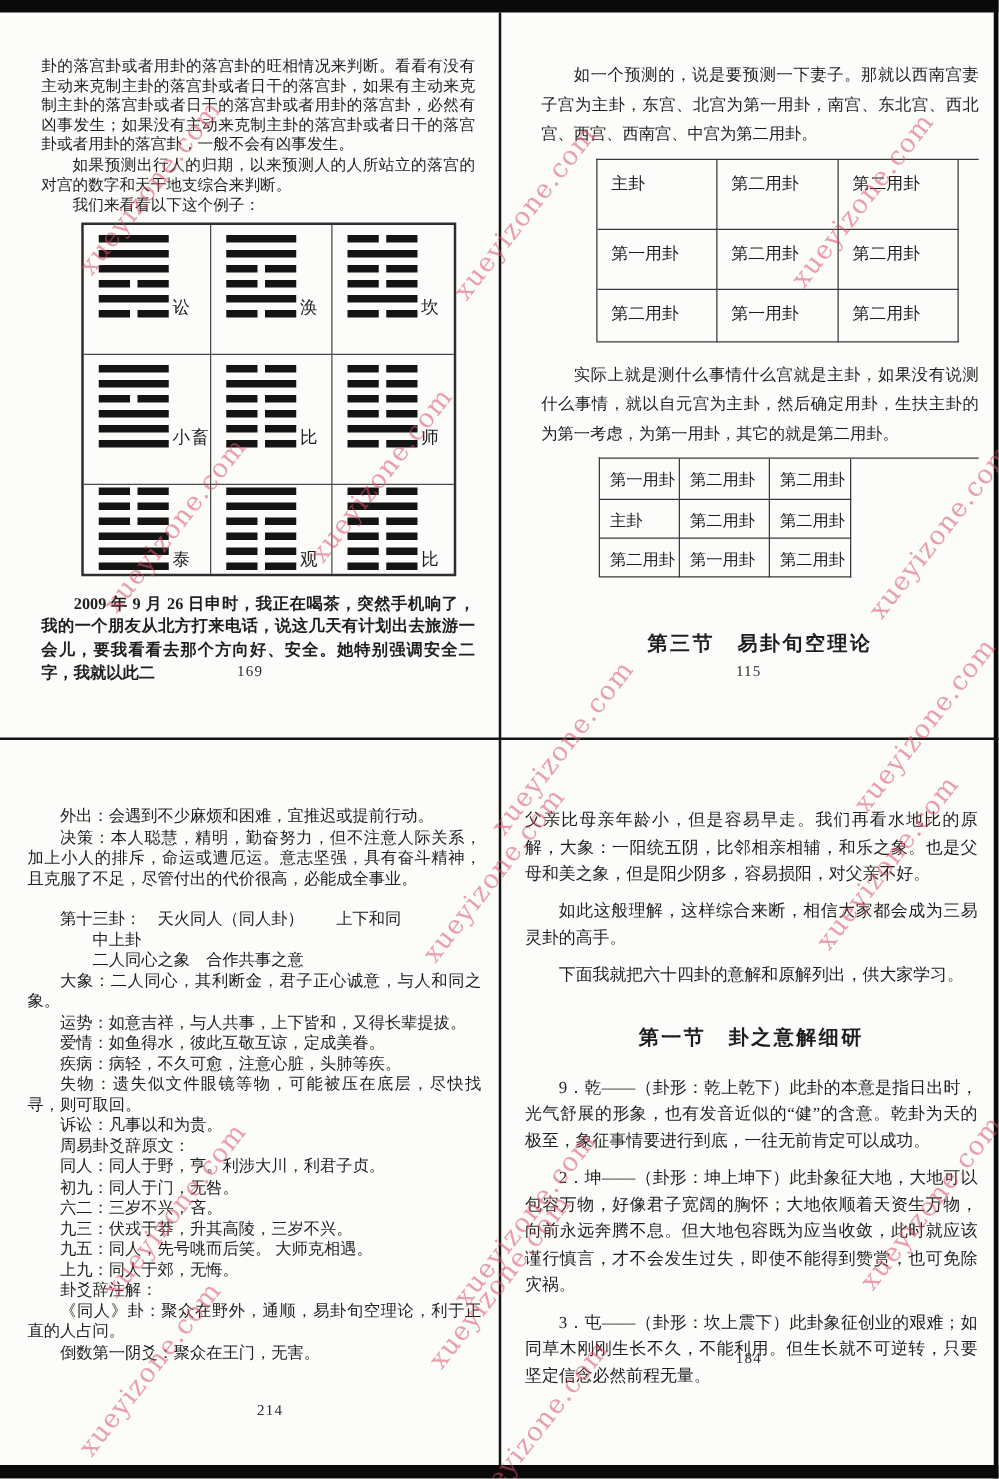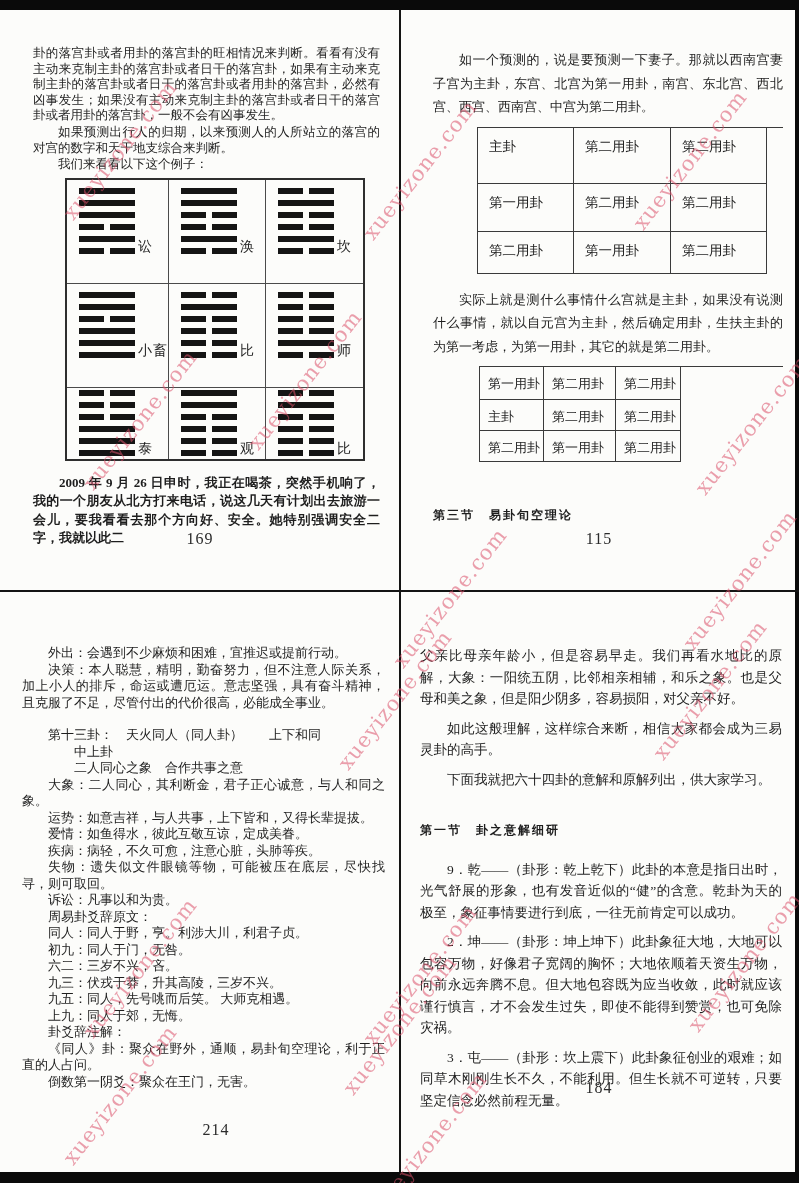--- a/index.html
+++ b/index.html
@@ -50,24 +50,24 @@
   .otable{display:grid;border-top:1.5px solid #3a3a3a;border-left:1.5px solid #3a3a3a;box-sizing:border-box;}
   .otable .ocell{border-right:1.5px solid #3a3a3a;border-bottom:1.5px solid #3a3a3a;box-sizing:border-box;}
   .t1{grid-template-columns:96px 97px 96px;grid-template-rows:56px 48px 42px;margin:8px 0 0 44px;}
   .t1 .ocell{padding:7px 0 0 11px;font-size:13.5px;}
   .t2{grid-template-columns:64px 72px 65px;grid-template-rows:33px 31px 31px;margin:4px 0 0 46px;}
   .t2 .ocell{padding:5px 0 0 8px;font-size:13px;}
   .pg-tr p{margin-bottom:8px;}
   .tr-para2{margin-top:14px !important;}
 
   
-  .sec-heading{font-size:12px;font-weight:bold;text-align:left;letter-spacing:2px;margin:0;}
+  .sec-heading{font-size:16px;font-weight:bold;text-align:center;letter-spacing:2px;margin:0;}
   .head-tr{margin-top:42px;}
   .head-br{margin:30px 0 17px 0 !important;text-indent:0 !important;}
-  .pagenum{position:absolute;width:400px;text-align:center;font-size:16px;color:#2b2b2b;letter-spacing:1px;}
+  .pagenum{position:absolute;width:400px;text-align:center;font-size:12px;color:#2b2b2b;letter-spacing:1px;}
   .pn-tl{left:0;top:530px;}
   .pn-tr{left:399px;top:530px;}
   .pn-bl{left:16px;top:1121px;}
   .pn-br{left:399px;top:1079px;}
 
   .pg-br p{margin-bottom:8px;}
 
   
   .wm{
     position:absolute;white-space:nowrap;pointer-events:none;z-index:5;

